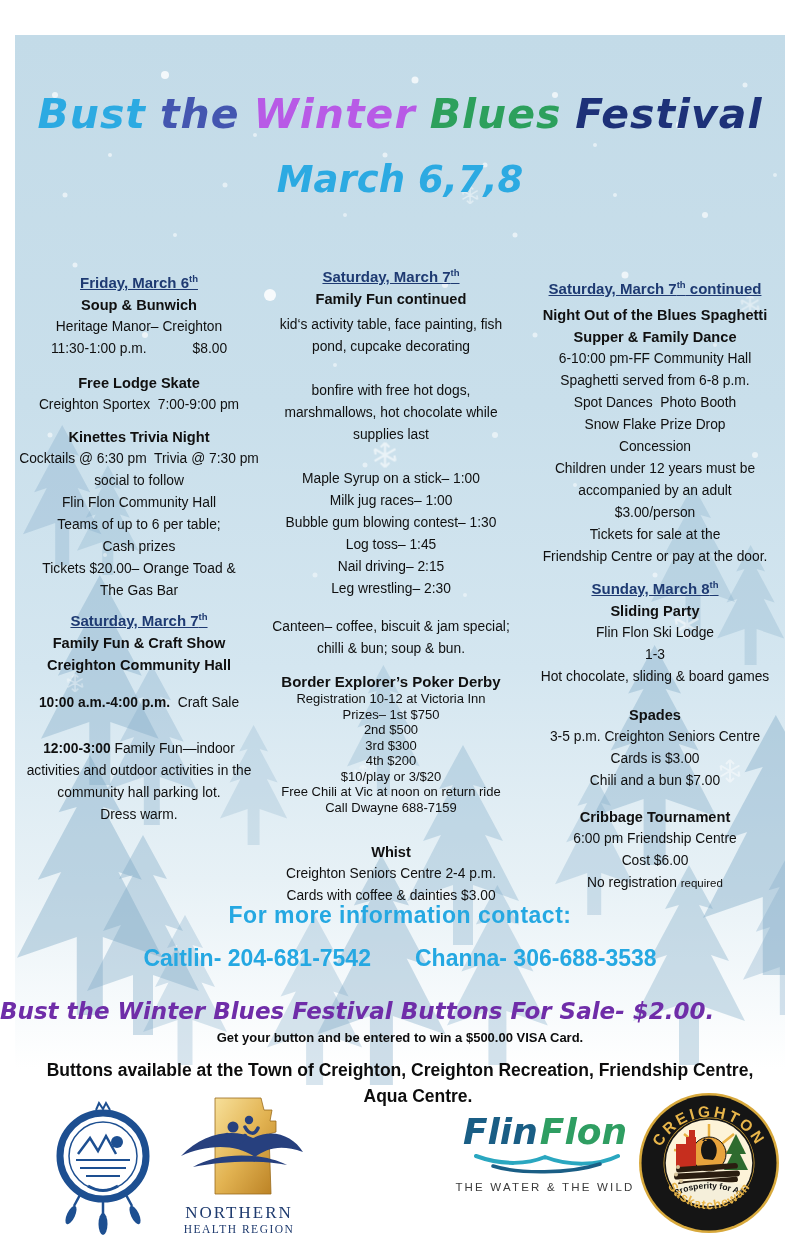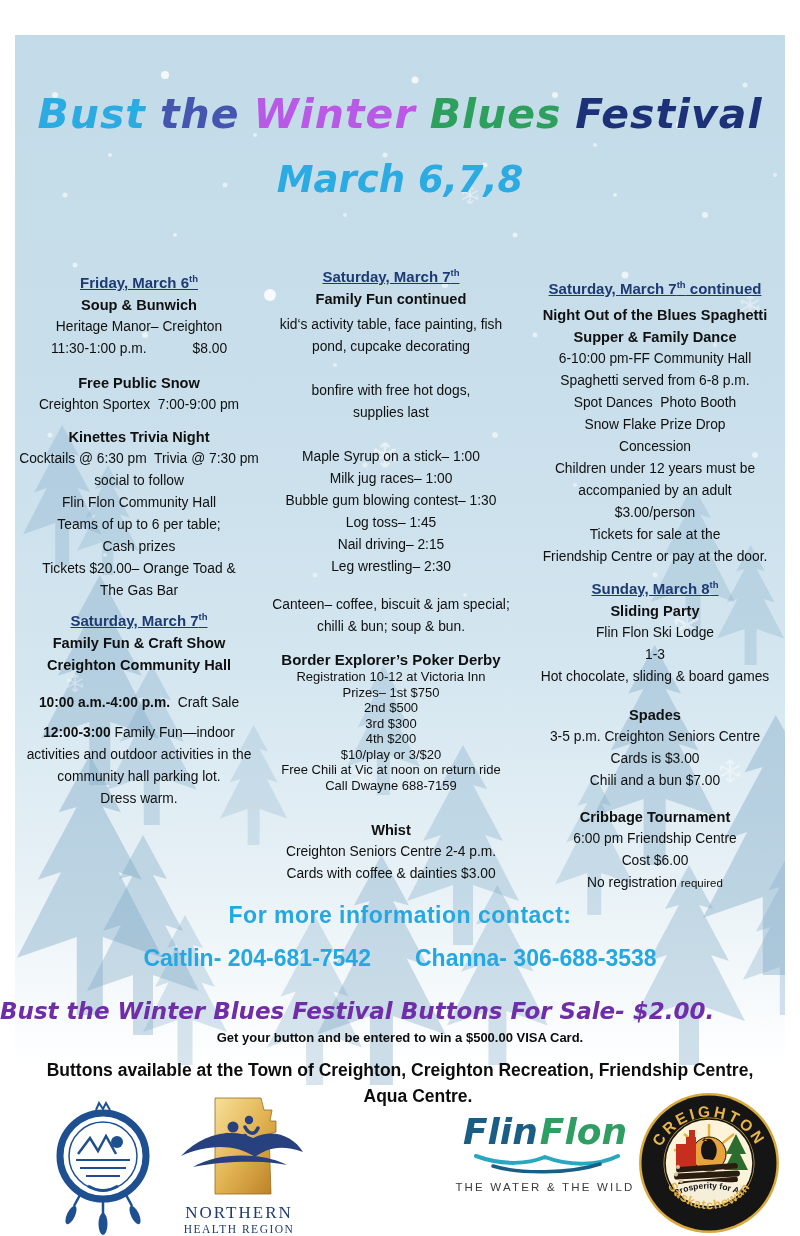--- a/index.html
+++ b/index.html
@@ -137,54 +137,55 @@
     <span class="w-bust">Bust</span><span class="w-the">the</span><span class="w-winter">Winter</span><span class="w-blues">Blues</span><span class="w-festival">Festival</span>
   </div>
   <div class="subtitle">March 6,7,8</div>
 
   <div class="col col1">
     <div class="h"><span class="hu"><span>Friday, March 6</span><sup>th</sup></span></div>
     <div class="b line">Soup &amp; Bunwich</div>
     <div class="line">Heritage Manor– Creighton</div>
     <div class="line">11:30-1:00 p.m.            $8.00</div>
     <div style="margin-top:12px">
-      <div class="b line">Free Public Snow</div>
+      <div class="b line">Free Lodge Skate</div>
       <div class="line">Creighton Sportex  7:00-9:00 pm</div>
     </div>
     <div style="margin-top:10px">
       <div class="b line">Kinettes Trivia Night</div>
       <div class="line">Cocktails @ 6:30 pm  Trivia @ 7:30 pm</div>
       <div class="line">social to follow</div>
       <div class="line">Flin Flon Community Hall</div>
       <div class="line">Teams of up to 6 per table;</div>
       <div class="line">Cash prizes</div>
       <div class="line">Tickets $20.00– Orange Toad &amp;</div>
       <div class="line">The Gas Bar</div>
     </div>
     <div style="margin-top:4px">
       <div class="h"><span class="hu"><span>Saturday, March 7</span><sup>th</sup></span></div>
       <div class="b line">Family Fun &amp; Craft Show</div>
       <div class="b line">Creighton Community Hall</div>
       <div class="line" style="margin-top:16px"><span class="b">10:00 a.m.-4:00 p.m.</span><span>  Craft Sale</span></div>
-      <div class="line" style="margin-top:8px"><span class="b">12:00-3:00</span><span> Family Fun—indoor</span></div>
+      <div class="line" style="margin-top:24px"><span class="b">12:00-3:00</span><span> Family Fun—indoor</span></div>
       <div class="line">activities and outdoor activities in the</div>
       <div class="line">community hall parking lot.</div>
       <div class="line">Dress warm.</div>
     </div>
   </div>
 
   <div class="col col2">
     <div class="h"><span class="hu"><span>Saturday, March 7</span><sup>th</sup></span></div>
     <div class="b line">Family Fun continued</div>
     <div style="margin-top:4px">
       <div class="line">kid‘s activity table, face painting, fish</div>
       <div class="line">pond, cupcake decorating</div>
     </div>
     <div style="margin-top:22px">
       <div class="line">bonfire with free hot dogs,</div>
+      <div class="line">marshmallows, hot chocolate while</div>
       <div class="line">supplies last</div>
     </div>
     <div style="margin-top:22px">
       <div class="line">Maple Syrup on a stick– 1:00</div>
       <div class="line">Milk jug races– 1:00</div>
       <div class="line">Bubble gum blowing contest– 1:30</div>
       <div class="line">Log toss– 1:45</div>
       <div class="line">Nail driving– 2:15</div>
       <div class="line">Leg wrestling– 2:30</div>
     </div>

